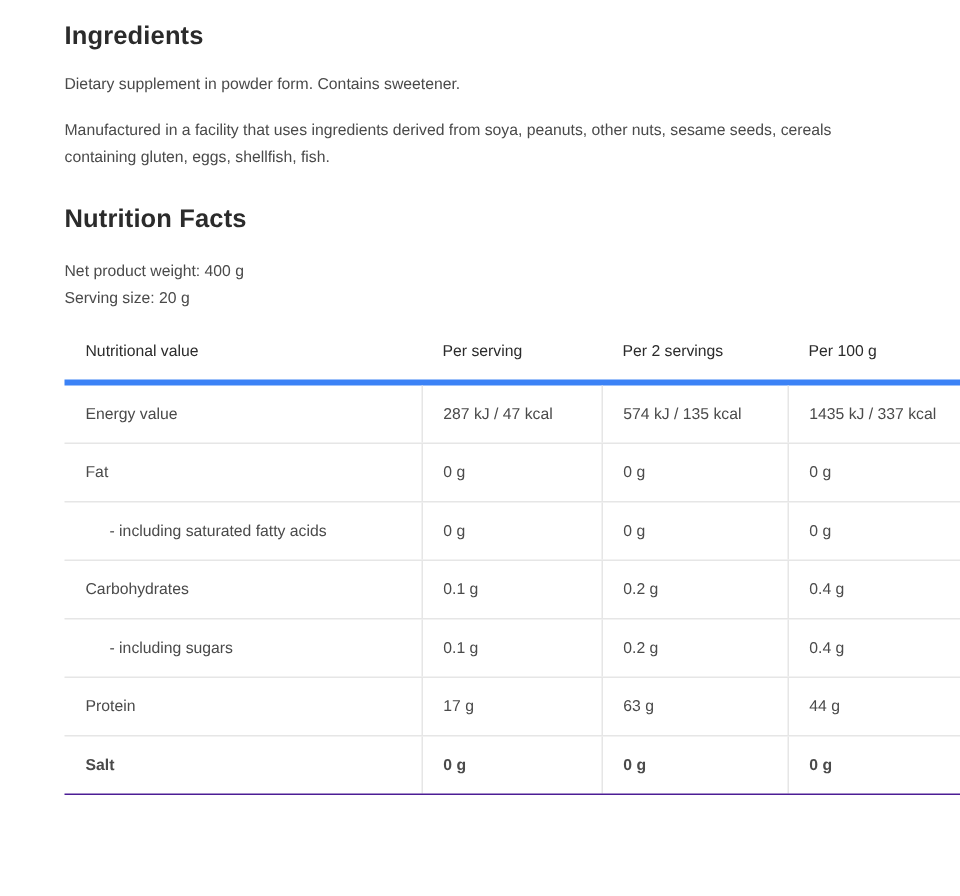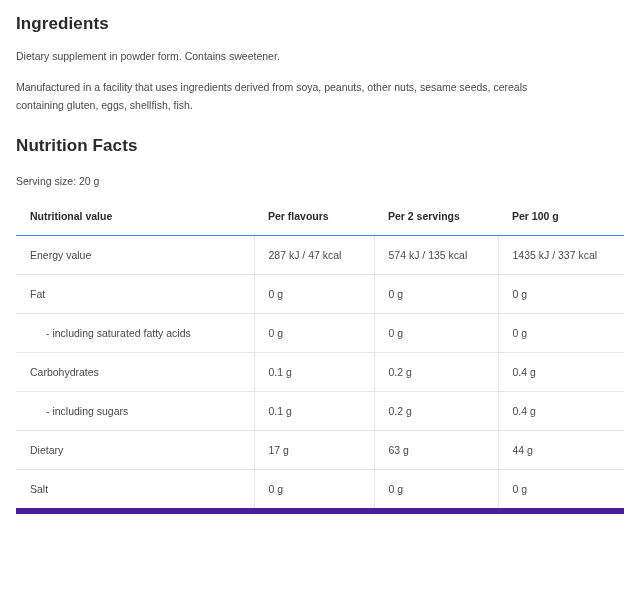--- a/index.html
+++ b/index.html
@@ -11,20 +11,21 @@
     width: 640px;
     height: 597px;
     font-family: "Liberation Sans", sans-serif;
     color: #333333;
     overflow: hidden;
   }
   .page {
     padding: 0 16px;
     box-sizing: border-box;
     width: 556px;
+    margin-left: 27px;
   }
   h2.section-title {
     font-size: 17px;
     font-weight: 600;
     color: #2b2b2b;
     margin: 14px 0 14px 0;
     letter-spacing: 0.1px;
   }
   h2.section-title.nutrition {
     margin-top: 22px;
@@ -56,31 +57,32 @@
   table.nutrition-table th,
   table.nutrition-table td {
     text-align: left;
     vertical-align: middle;
     padding: 13px 14px;
     border-bottom: 1px solid #e6e6e6;
     color: #4a4a4a;
     font-weight: normal;
   }
   table.nutrition-table thead th {
-    border-bottom: 1px solid #3b82f6;
-    font-weight: 700;
+    border-bottom: 4px solid #3b82f6;
+    font-weight: 400;
     color: #2b2b2b;
     padding-top: 6px;
     padding-bottom: 13px;
   }
   table.nutrition-table tbody td:not(:first-child) {
     border-left: 1px solid #e6e6e6;
   }
   table.nutrition-table tbody tr:last-child td {
-    border-bottom: 6px solid #4c1d95;
+    border-bottom: 1px solid #4c1d95;
+    font-weight: bold;
   }
   td.label-cell {
     font-weight: 600;
     color: #2b2b2b;
   }
   td.label-cell.sub {
     font-weight: normal;
     color: #4a4a4a;
     padding-left: 30px;
   }
@@ -97,34 +99,35 @@
   <h2 class="section-title">Ingredients</h2>
 
 
   <p class="para">Dietary supplement in powder form. Contains sweetener.</p>
 
   <p class="para">Manufactured in a facility that uses ingredients derived from soya, peanuts, other nuts, sesame seeds, cereals containing gluten, eggs, shellfish, fish.</p>
 
   <h2 class="section-title nutrition">Nutrition Facts</h2>
 
   <div class="facts-meta">
+    <div>Net product weight: 400 g</div>
     <div>Serving size: 20 g</div>
   </div>
 
   <table class="nutrition-table">
     <colgroup>
       <col class="c1">
         <col class="c2">
         <col class="c3">
         <col class="c4">
     </colgroup>
     <thead>
       <tr>
         <th>Nutritional value</th>
-        <th>Per flavours</th>
+        <th>Per serving</th>
         <th>Per 2 servings</th>
         <th>Per 100 g</th>
       </tr>
     </thead>
     <tbody>
       <tr>
         <td class="label-cell">Energy value</td>
         <td>287 kJ / 47 kcal</td>
         <td>574 kJ / 135 kcal</td>
         <td>1435 kJ / 337 kcal</td>
@@ -147,21 +150,21 @@
         <td>0.2 g</td>
         <td>0.4 g</td>
       </tr>
       <tr>
         <td class="label-cell sub">- including sugars</td>
         <td>0.1 g</td>
         <td>0.2 g</td>
         <td>0.4 g</td>
       </tr>
       <tr>
-        <td class="label-cell">Dietary</td>
+        <td class="label-cell">Protein</td>
         <td>17 g</td>
         <td>63 g</td>
         <td>44 g</td>
       </tr>
       <tr>
         <td class="label-cell">Salt</td>
         <td>0 g</td>
         <td>0 g</td>
         <td>0 g</td>
       </tr>

